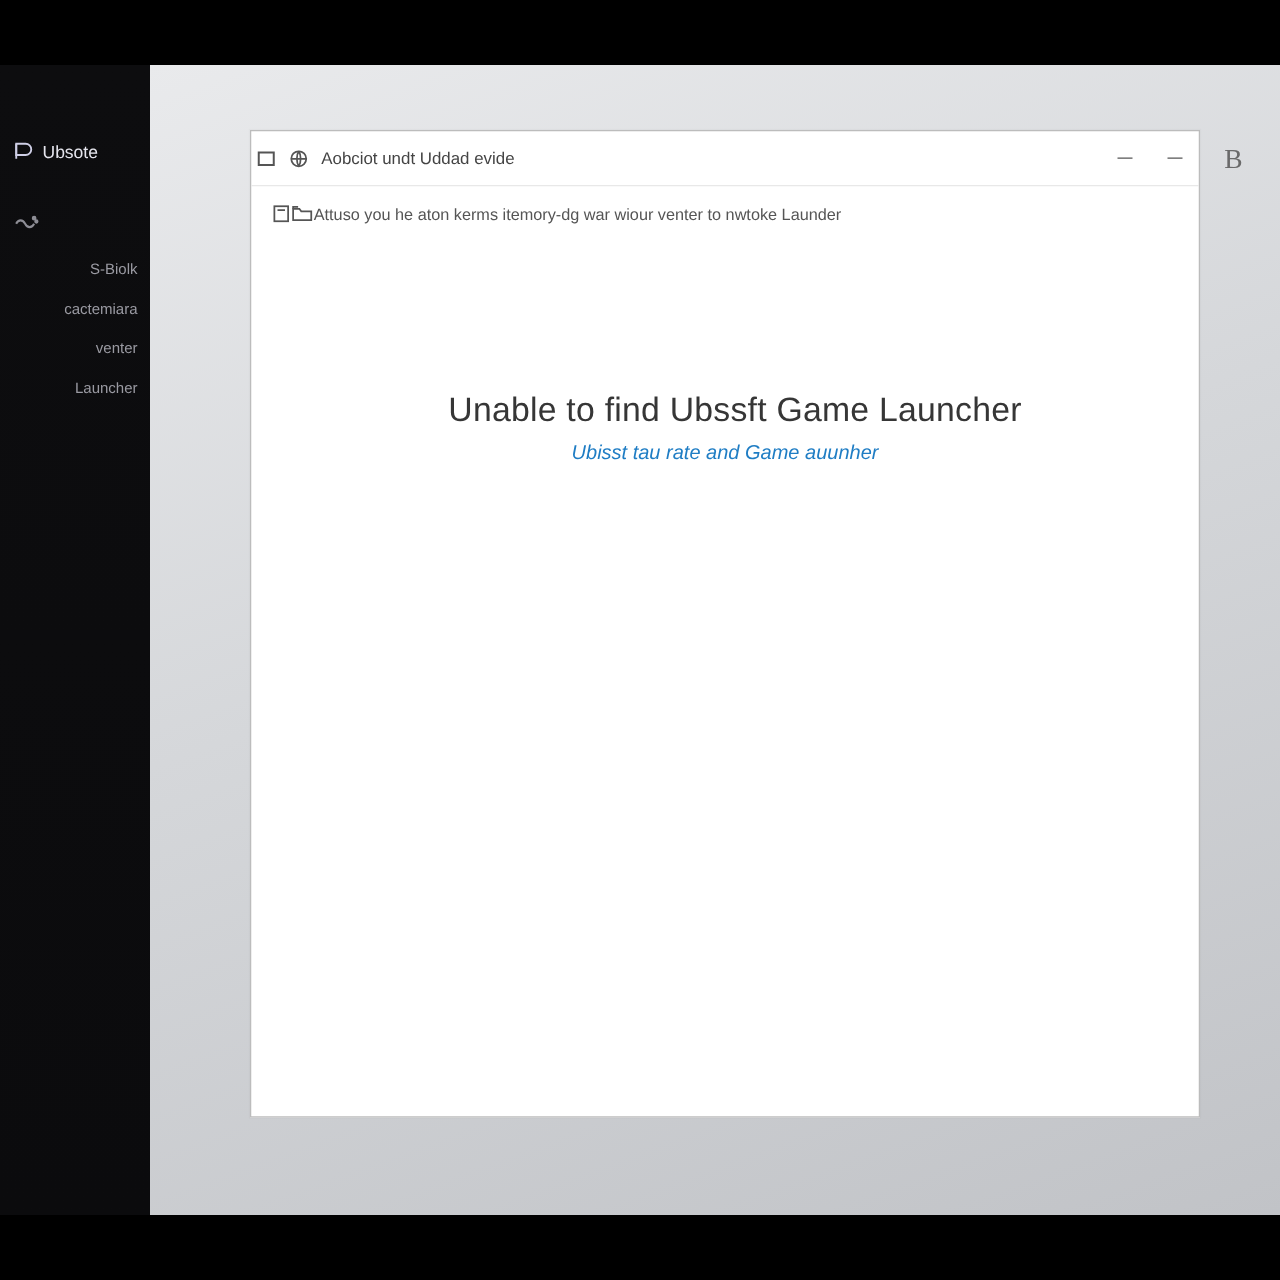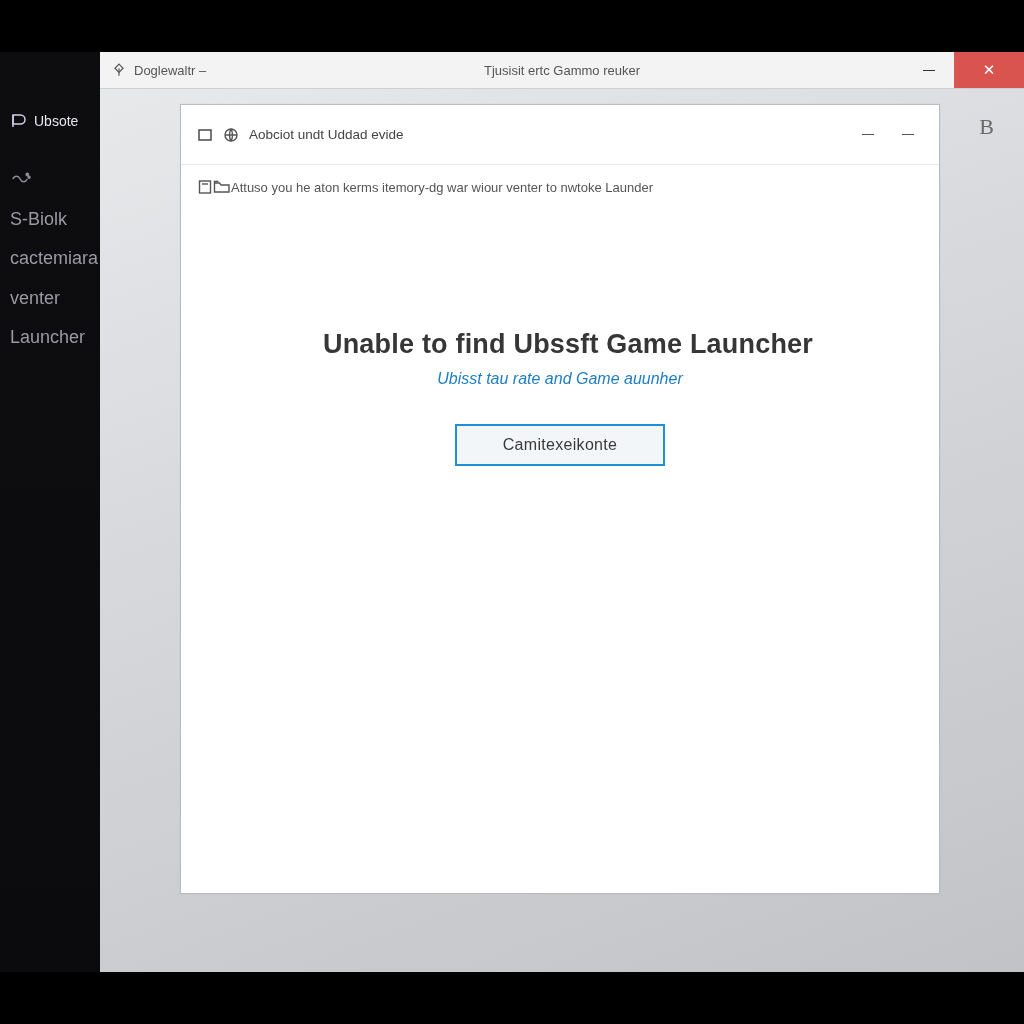--- a/index.html
+++ b/index.html
@@ -10,40 +10,40 @@
   .stage {
     position: absolute;
     left: 0; right: 0;
     top: 52px; bottom: 52px;
     background: #000;
     display: flex;
   }
 
   
   .sidebar {
-    width: 100px;
+    width: 120px;
     background: linear-gradient(#0d0d0f, #0b0b0d);
     padding: 60px 10px 0 10px;
     color: #b8b8c0;
     font-size: 12px;
     display: flex;
     flex-direction: column;
     gap: 16px;
   }
   .brand {
     display: flex;
     align-items: center;
     gap: 6px;
     color: #e6e6ee;
     font-size: 14px;
     font-weight: 500;
     margin-bottom: 24px;
   }
   .brand svg { flex-shrink: 0; }
-  .sbitem { color: #9a9aa2; font-size: 18px; line-height: 1.3; }
+  .sbitem { color: #9a9aa2; font-size: 12px; line-height: 1.3; text-align: right; }
   .sbicon { color: #8d8d95; margin-bottom: 4px; }
 
   
   .desktop {
     flex: 1;
     position: relative;
     background: linear-gradient(160deg, #e9eaec 0%, #d5d7da 45%, #c1c3c7 100%);
   }
 
   
@@ -101,25 +101,25 @@
     position: absolute;
     left: 80px;
     top: 52px;
     width: 760px;
     height: 790px;
     background: #ffffff;
     border: 1px solid #bcbcbc;
     box-shadow: 0 0 0 1px rgba(0,0,0,0.02);
   }
   .dlg-head {
-    height: 60px;
+    height: 44px;
     display: flex;
     align-items: center;
     gap: 10px;
-    padding: 0 16px;
+    padding: 0 4px;
     border-bottom: 1px solid #e8e8e8;
     font-size: 13.5px;
     color: #444;
     text-align: center;
   }
   .dlg-head .spacer { flex: 1; }
   .dlg-head .hbtn {
     width: 30px; height: 28px;
     display: flex; align-items: center; justify-content: center;
     color: #555;
@@ -142,21 +142,21 @@
   }
   .err-block {
     position: absolute;
     left: 0; right: 0;
     top: 120px;
     text-align: center;
   }
   .err-title {
     font-size: 27px;
     color: #363636;
-    font-weight: 700;
+    font-weight: 400;
     letter-spacing: 0.2px;
     padding-left: 16px;
   }
   .err-link {
     margin-top: 10px;
     font-size: 16px;
     color: #1f7dc4;
     font-style: italic;
   }
   .err-btn {
@@ -193,40 +193,20 @@
       </svg>
     </div>
     <div class="sbitem">S-Biolk</div>
     <div class="sbitem">cactemiara</div>
     <div class="sbitem">venter</div>
     <div class="sbitem">Launcher</div>
   </div>
 
   <div class="desktop">
 
-    <div class="window">
-      <div class="titlebar">
-        <span class="appicon">
-          <svg width="14" height="14" viewBox="0 0 24 24" fill="none" stroke="#555" stroke-width="2">
-            <path d="M12 2l7 7-7 7-7-7z"></path>
-            <path d="M12 22V9"></path>
-          </svg>
-        </span>
-        <span>Doglewaltr –</span>
-        <span class="title-center">Tjusisit ertc Gammo reuker</span>
-        <div class="winbtns">
-          <div class="winbtn">
-              <span class="min"></span>
-            </div>
-          <div class="winbtn close">
-              <span class="x">✕</span>
-            </div>
-        </div>
-      </div>
-    </div>
 
     <div class="corner-letter">B</div>
 
     <div class="dialog">
       <div class="dlg-head">
         <span class="dhicon">
           <svg width="16" height="16" viewBox="0 0 16 16" fill="none" stroke="#555" stroke-width="1.6">
               <rect x="2" y="3" width="12" height="10"></rect>
             </svg>
         </span>
@@ -259,19 +239,18 @@
             <path d="M1.5 4v-1.5h4"></path>
           </svg>
         </span>
         <span>Attuso you he aton kerms itemory-dg war wiour venter to nwtoke Launder</span>
       </div>
 
       <div class="dlg-body">
         <div class="err-block">
           <div class="err-title">Unable to find Ubssft Game Launcher</div>
           <div class="err-link">Ubisst tau rate and Game auunher</div>
-          <div class="err-btn">Camitexeikonte</div>
         </div>
       </div>
     </div>
 
   </div>
 </div>
 
 </body></html>

